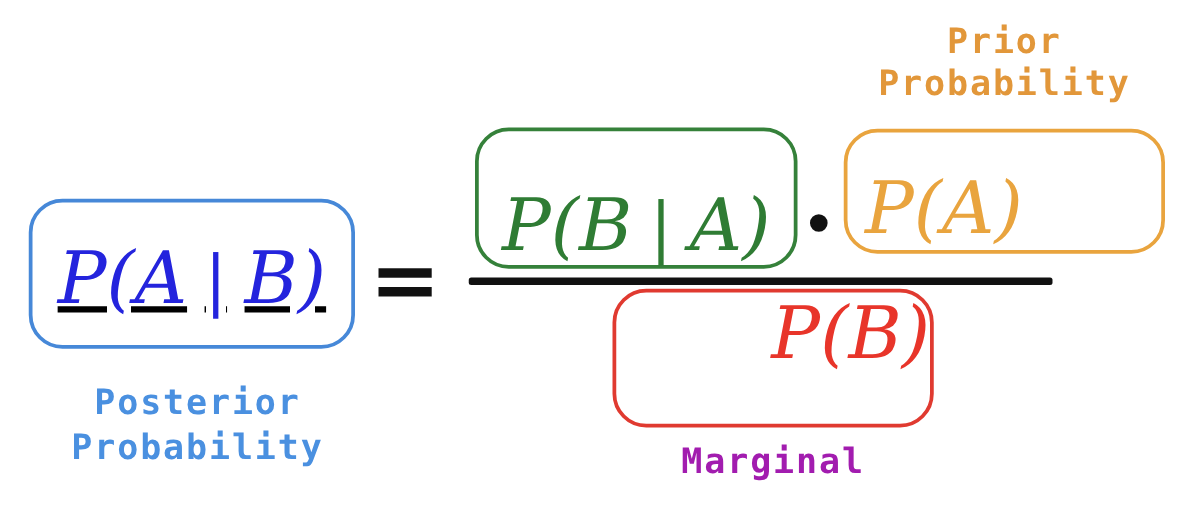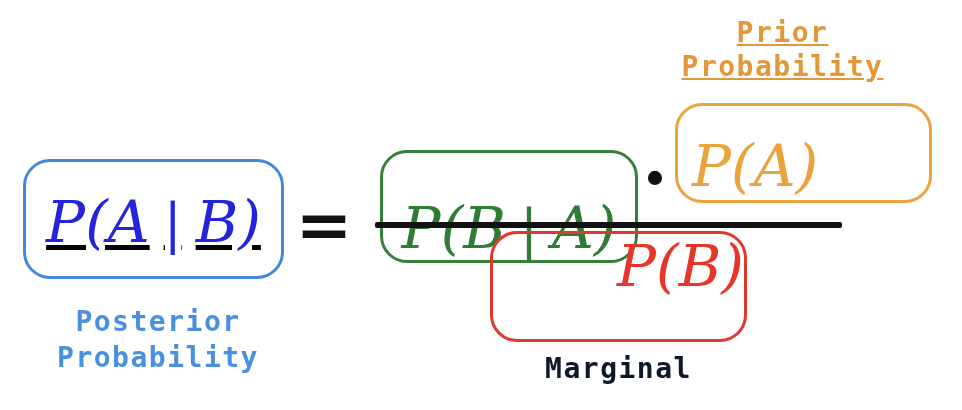--- a/index.html
+++ b/index.html
@@ -61,21 +61,21 @@
     align-items: flex-end; justify-content: center; padding-bottom: 3px;
   }
   
   .mult-dot {
     position: absolute; left: 640px; top: 147px; width: 30px; height: 62px;
     display: flex; align-items: center; justify-content: center;
     font-size: 76px; font-weight: bold; color: #111111;
     font-family: "DejaVu Serif", serif;
   }
   
-  .prior-label { left: 644px; top: 16px; width: 277px; text-decoration: underline; }
+  .prior-label { left: 665px; top: 16px; width: 277px; }
   .prior-box {
     left: 675px; top: 103px; width: 257px; height: 100px;
     align-items: flex-end; justify-content: flex-start;
     padding: 0 0 5px 14px;
   }
   
   .fraction-bar {
     position: absolute; left: 375px; top: 222px; width: 467px; height: 6px;
     background: #111111; border-radius: 2px;
   }
@@ -96,38 +96,38 @@
   </div>
   <div class="label posterior-label" style="color: rgb(74, 144, 224);">
     <div>Posterior</div>
     <div>Probability</div>
   </div>
 
   <div class="equals" style="color: rgb(17, 17, 17);">
     <span>=</span>
   </div>
 
-  <div class="term-box likelihood-box" style="border-color: rgb(53, 129, 58); margin-top: 48px;">
+  <div class="term-box likelihood-box" style="border-color: rgb(53, 129, 58);">
     <span class="math" style="color: rgb(47, 124, 52);"><span>P(B</span><span class="bar">|</span><span>A)</span></span>
   </div>
 
   <div class="mult-dot" style="color: rgb(17, 17, 17);">
     <span>·</span>
   </div>
 
   <div class="label prior-label" style="color: rgb(226, 151, 58);">
     <div>Prior</div>
     <div>Probability</div>
   </div>
   <div class="term-box prior-box" style="border-color: rgb(233, 164, 62);">
     <span class="math" style="color: rgb(233, 164, 62);">P(A)</span>
   </div>
 
   <div class="fraction-bar" style="background: rgb(17, 17, 17);"></div>
 
   <div class="term-box marginal-box" style="border-color: rgb(224, 58, 48); justify-content: flex-end;">
     <span class="math" style="color: rgb(232, 53, 42);">P(B)</span>
   </div>
-  <div class="label marginal-label" style="color: #0f172a;">
+  <div class="label marginal-label" style="color: #a21caf;">
     <div>Marginal</div>
   </div>
 
 </div>
 
 </body></html>

